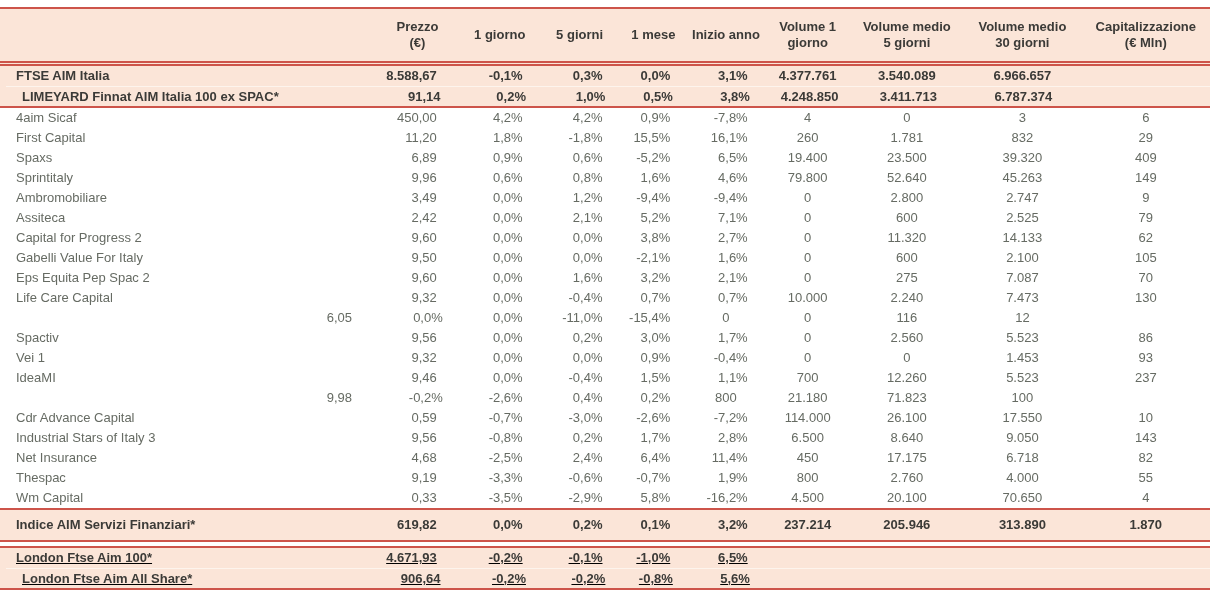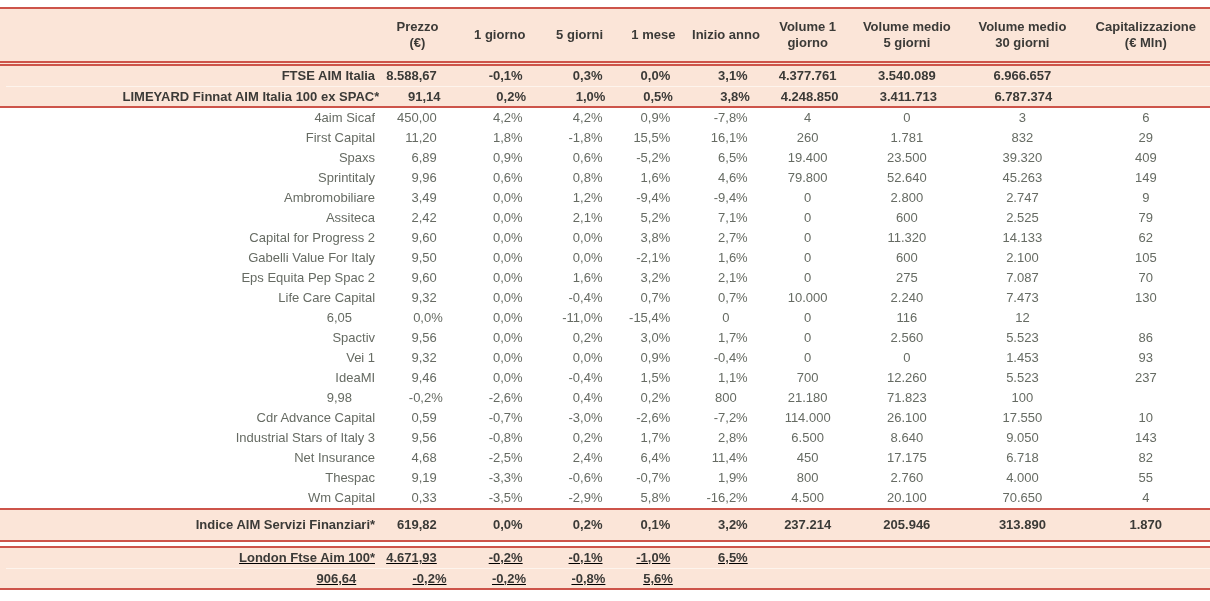--- a/index.html
+++ b/index.html
@@ -16,21 +16,21 @@
   .grid{display:grid;grid-template-columns:31% 7% 6.6% 6.6% 5.6% 6.4% 7.1% 9.3% 9.8% 10.6%;}
   
   .thead{background:var(--band);border-top:2px solid var(--line);border-bottom:2px solid var(--line);
     height:56px;align-items:center;}
   .thead .cell{font-weight:bold;color:var(--dark);font-size:13px;line-height:1.25;
     text-align:center;white-space:pre-line;}
   .hdr-strip{height:3px;background:var(--band);border-bottom:2px solid var(--line);}
   
   .row{height:20px;align-items:center;}
   .cell{font-size:13px;line-height:20px;color:var(--gray);overflow:hidden;white-space:nowrap;}
-  .c0{text-align:right;padding-left:16px;}
+  .c0{text-align:left;padding-left:16px;}
   .c1{text-align:right;padding-right:23px;}
   .c2,.c3,.c4,.c5{text-align:right;padding-right:17px;}
   .c6,.c7,.c8,.c9{text-align:center;}
   
   .band{background:var(--band);}
   .band .cell{font-weight:bold;color:var(--dark);}
   .band .row + .row{border-top:1px solid var(--sep);margin-left:6px;}
   .index-section{border-bottom:2px solid var(--line);}
   .fin-row{border-top:2px solid var(--line);border-bottom:2px solid var(--line);}
   .fin-row .row{height:30px;}
@@ -358,20 +358,21 @@
         <div class="cell c2">-0,2%</div>
         <div class="cell c3">-0,1%</div>
         <div class="cell c4">-1,0%</div>
         <div class="cell c5">6,5%</div>
         <div class="cell c6"></div>
         <div class="cell c7"></div>
         <div class="cell c8"></div>
         <div class="cell c9"></div>
       </div>
       <div class="row grid">
+        <div class="cell c0">London Ftse Aim All Share*</div>
         <div class="cell c1">906,64</div>
         <div class="cell c2">-0,2%</div>
         <div class="cell c3">-0,2%</div>
         <div class="cell c4">-0,8%</div>
         <div class="cell c5">5,6%</div>
         <div class="cell c6"></div>
         <div class="cell c7"></div>
         <div class="cell c8"></div>
         <div class="cell c9"></div>
       </div>

